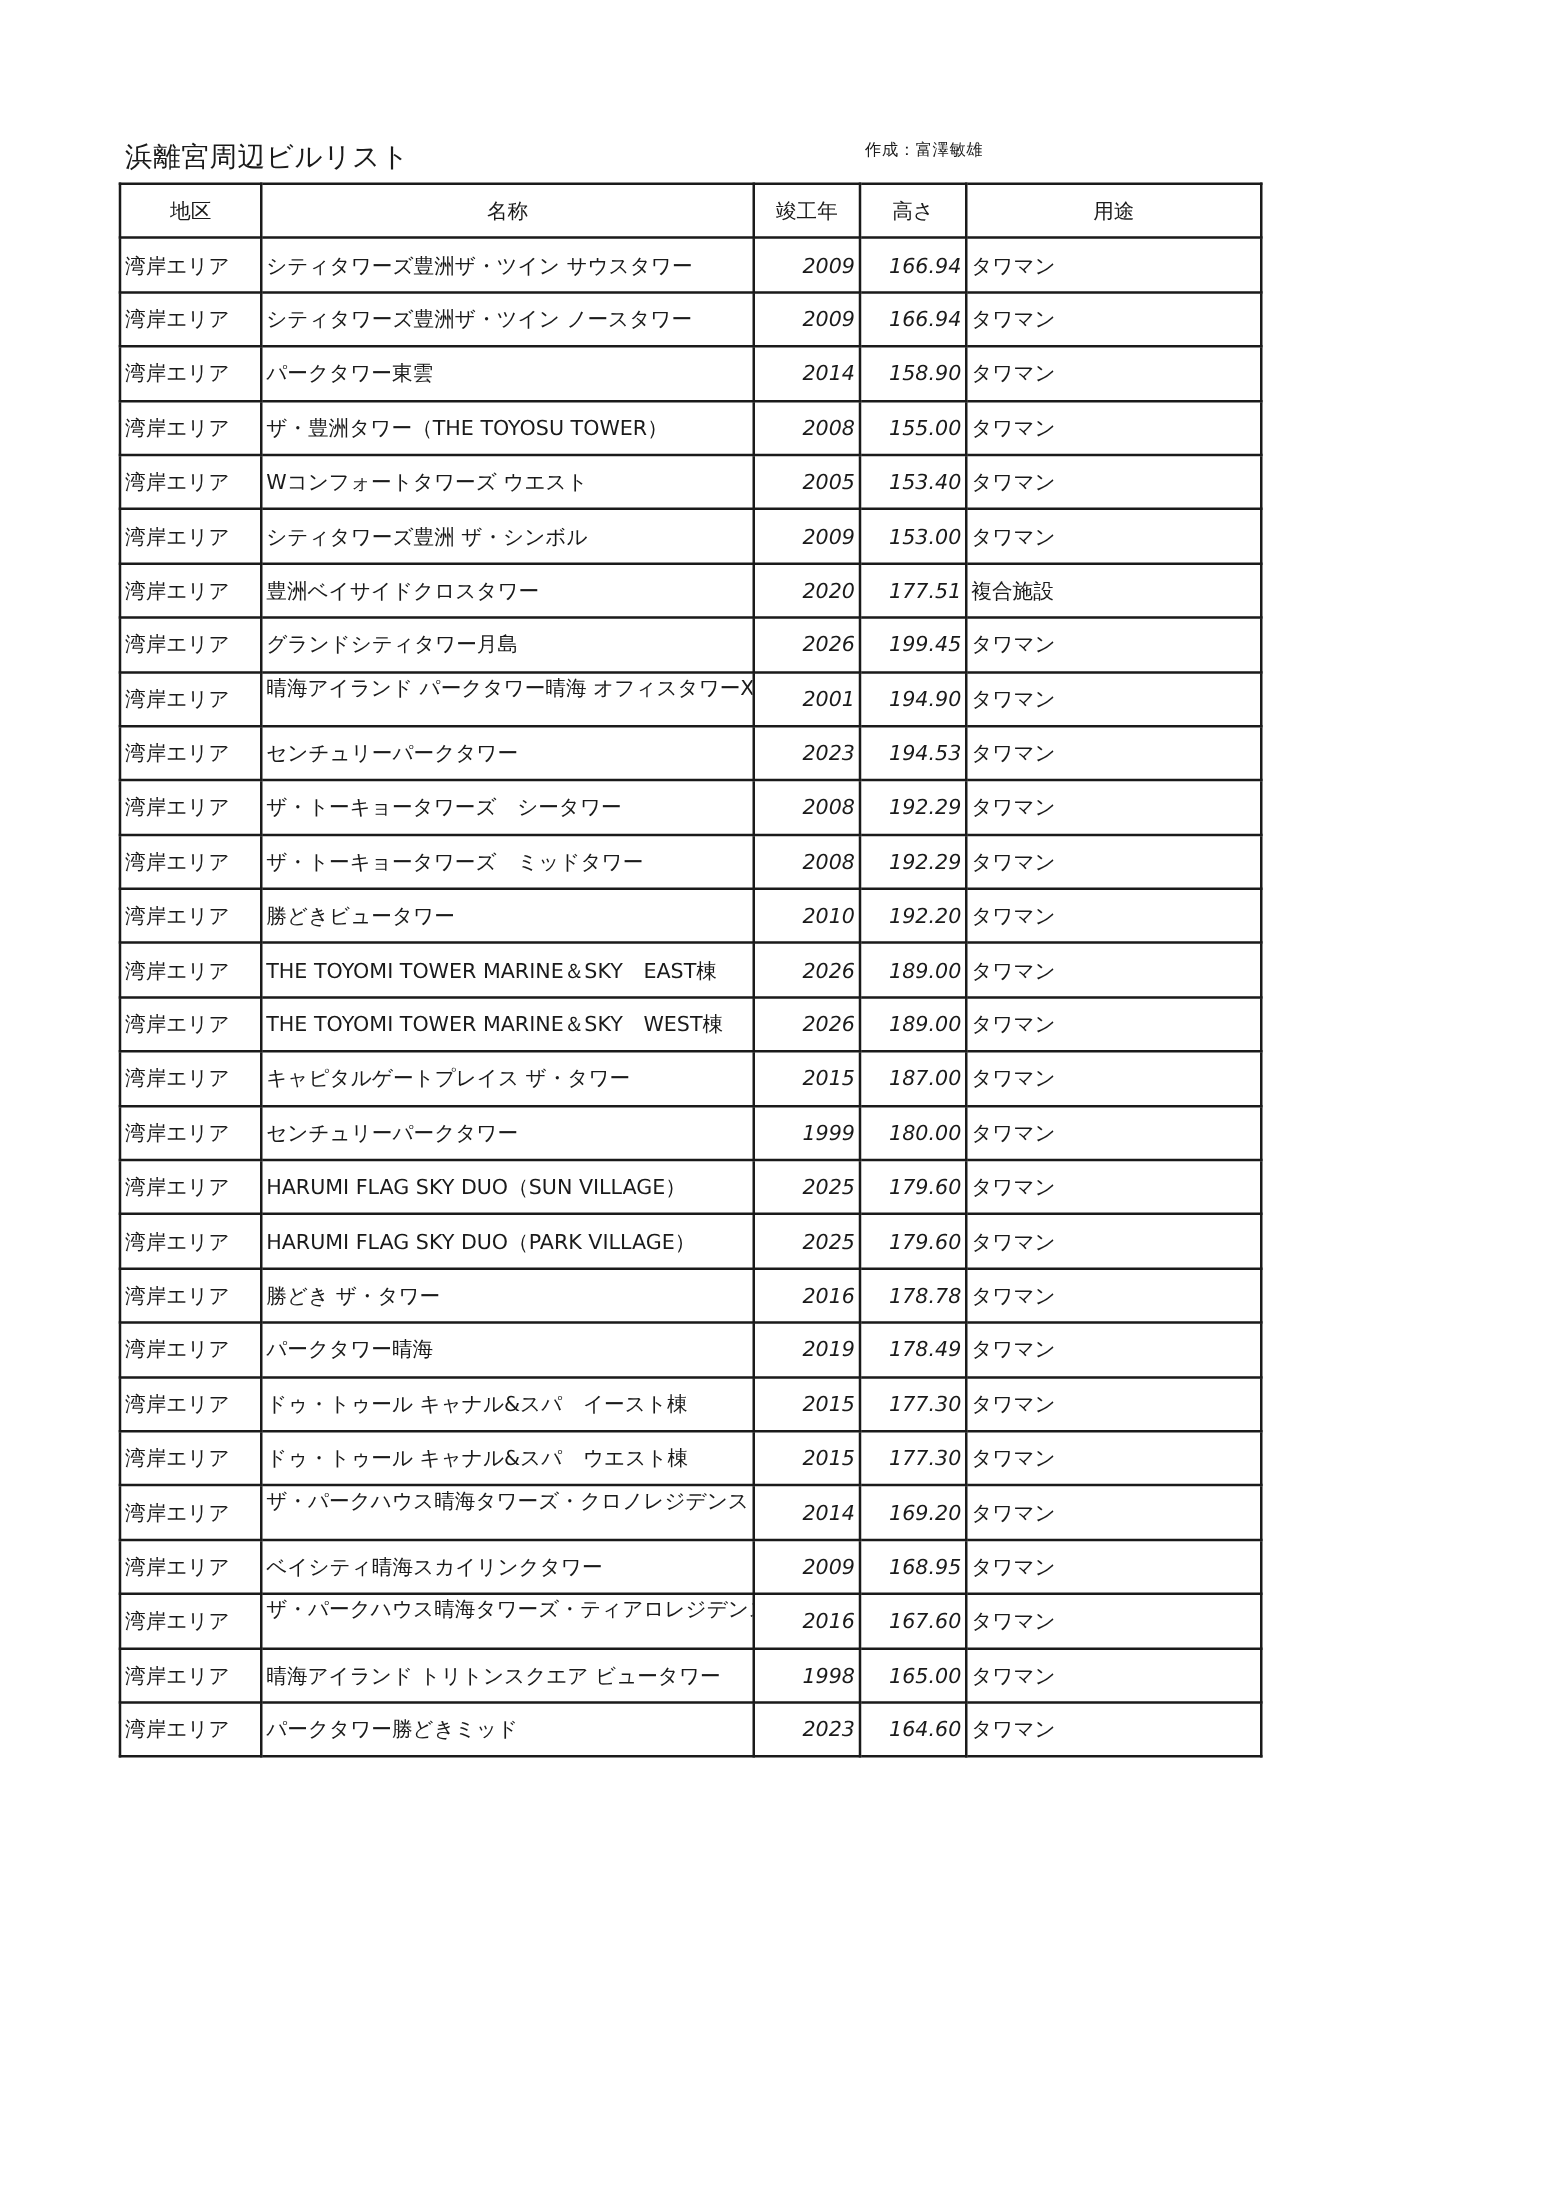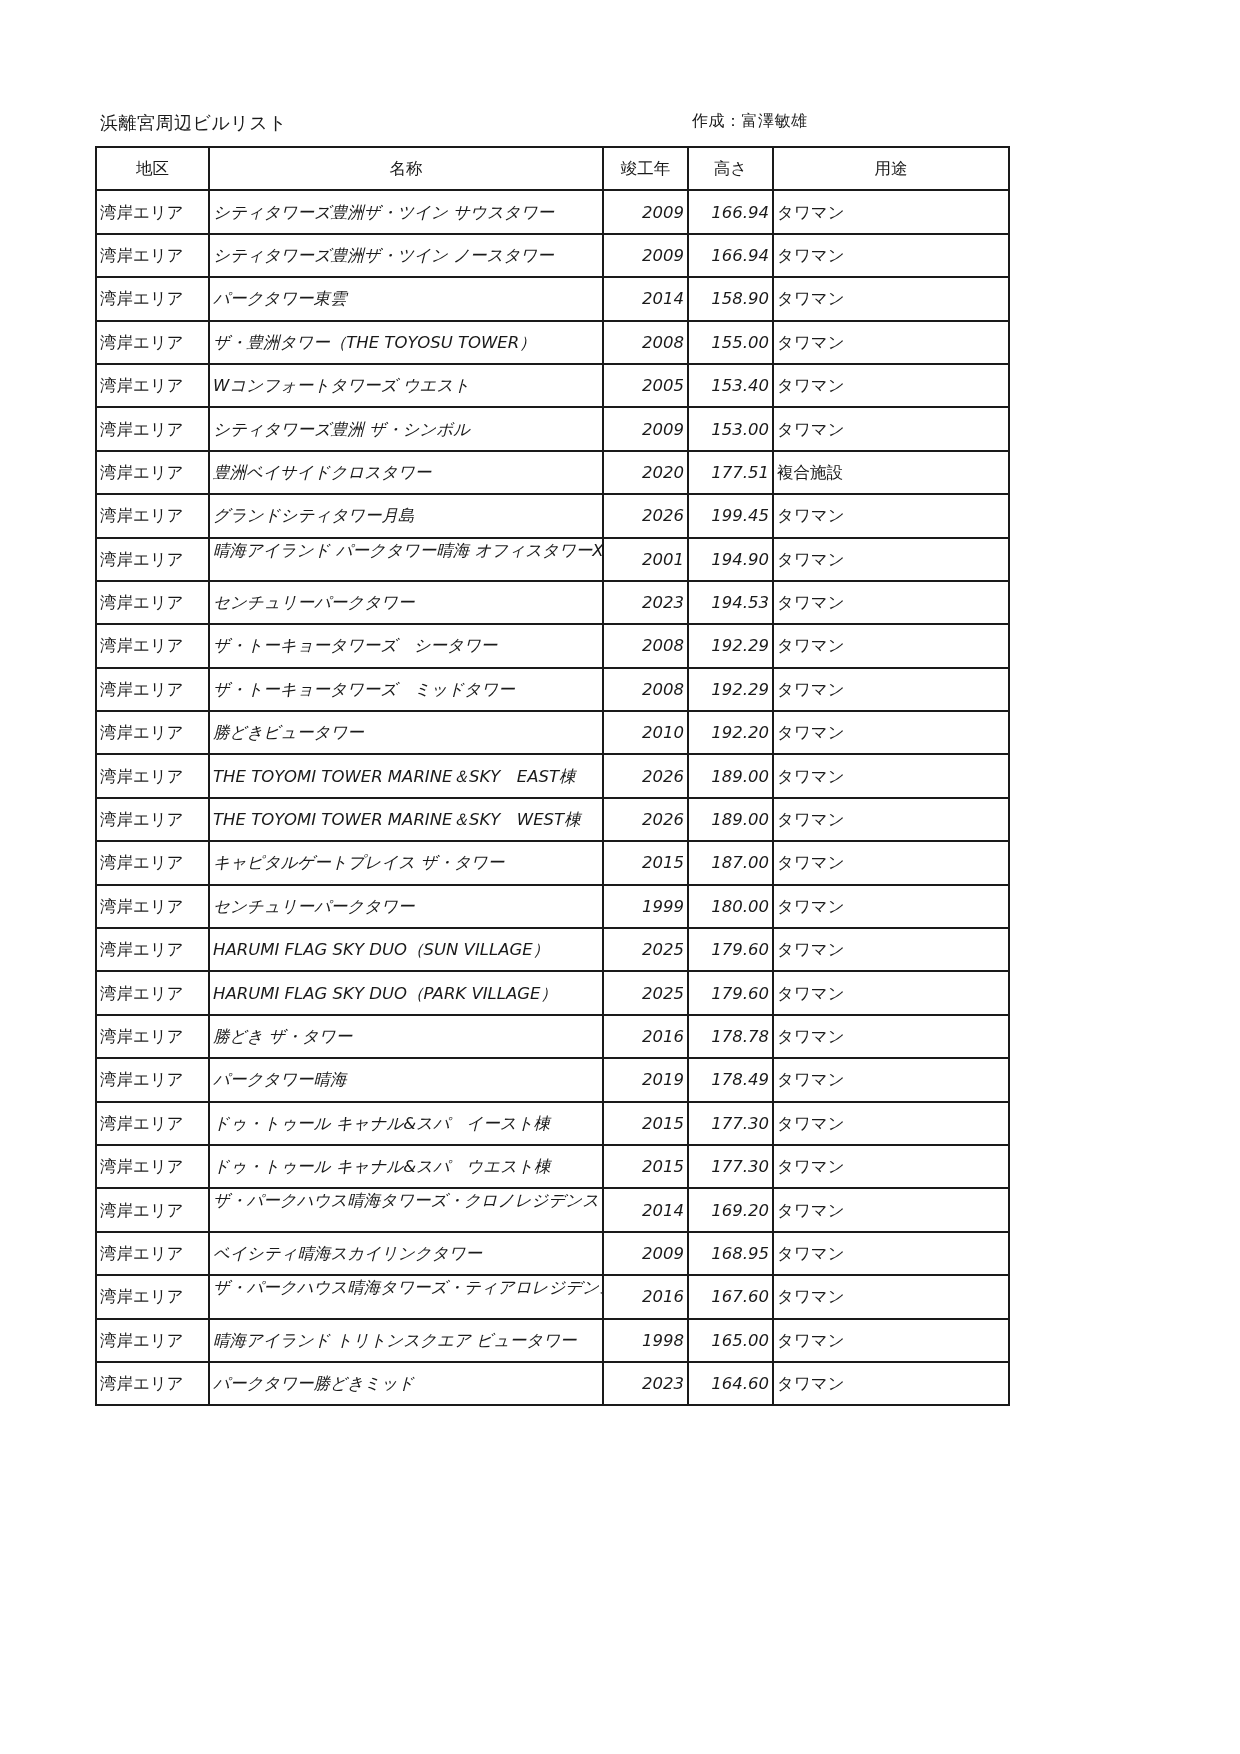--- a/index.html
+++ b/index.html
@@ -3,45 +3,45 @@
 <meta charset="utf-8">
 <style>
   html, body { margin: 0; padding: 0; background: #ffffff; }
   body {
     width: 1240px; height: 1754px; position: relative; overflow: hidden;
     font-family: "DejaVu Sans", "Liberation Sans", sans-serif;
     color: #1a1a1a;
   }
   .page-title {
     position: absolute; left: 100px; top: 111px;
-    font-size: 18px; letter-spacing: 0.5px;
+    font-size: 22px; letter-spacing: 0.5px;
   }
   .author {
     position: absolute; left: 692px; top: 111px;
-    font-size: 16px; letter-spacing: 0.5px;
+    font-size: 13px; letter-spacing: 0.5px;
   }
   table.buildings {
     position: absolute; left: 95px; top: 146px;
     border-collapse: collapse; table-layout: fixed;
     width: 913px;
   }
   table.buildings th, table.buildings td {
     border: 2px solid #1a1a1a;
     height: 41.4px; padding: 0 3px;
     font-size: 16.5px; font-weight: normal;
     line-height: 19px; overflow: hidden; white-space: nowrap;
   }
   table.buildings th { text-align: center; margin-top: 28px; }
   col.c-area { width: 113px; }
   col.c-name { width: 394px; }
   col.c-year { width: 85px; }
   col.c-height { width: 85px; }
   col.c-use { width: 236px; }
   td.area { text-align: left; padding-left: 3px; }
-  td.name { text-align: left; padding-left: 4px; white-space: normal; word-break: break-all; font-style: italic; }
+  td.name { text-align: left; padding-left: 4px; white-space: normal; word-break: break-all; }
   td.name.wrap { line-height: 23px; vertical-align: top; padding-top: 0; }
   td.num { text-align: right; padding-right: 1px; font-style: italic; }
   td.use { text-align: left; padding-left: 4px; border-radius: 19px; }
 </style>
 </head>
 <body>
 
 <div class="page-title">浜離宮周辺ビルリスト</div>
 <div class="author">作成：富澤敏雄</div>
 

